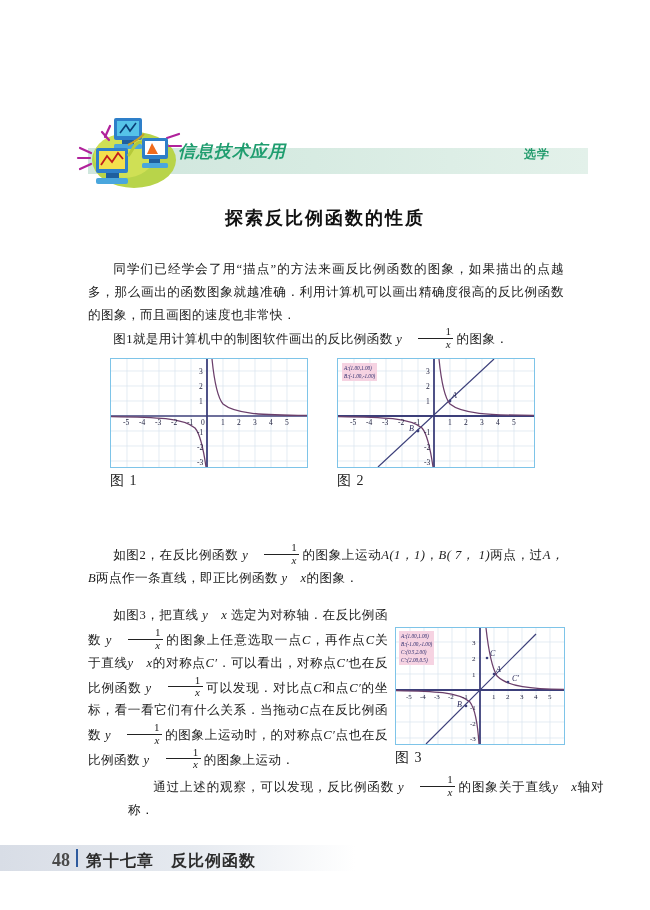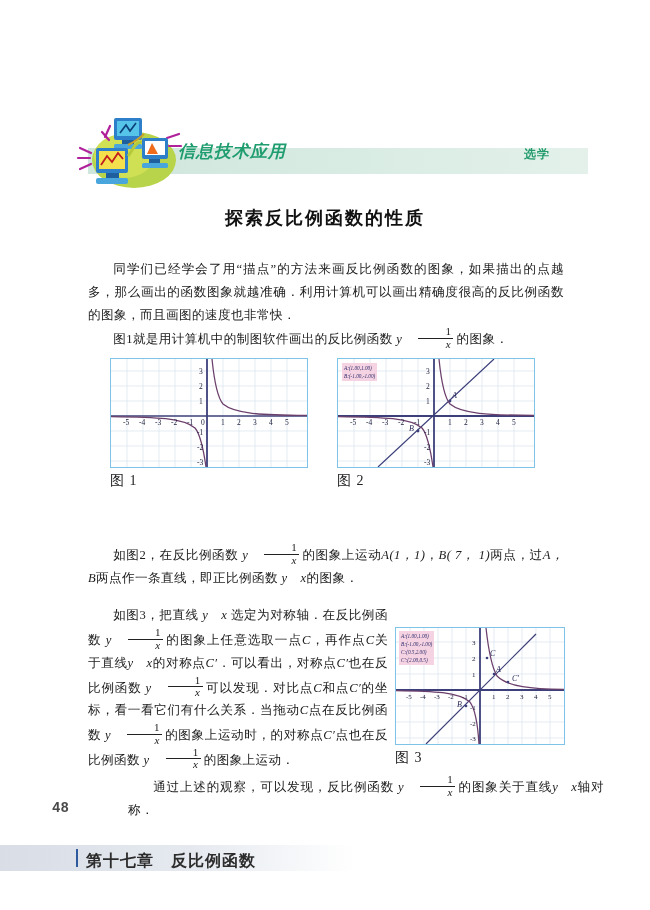--- a/index.html
+++ b/index.html
@@ -153,23 +153,23 @@
     position: absolute;
     left: 0;
     top: 845px;
     width: 355px;
     height: 26px;
     background: linear-gradient(to right, #d8dde6 0%, #e6eaf0 55%, #ffffff 100%);
   }
   .footer-page {
     position: absolute;
     left: 52px;
-    top: 800px;
-    font-family: Liberation Mono, monospace;
-    font-size: 14px;
+    top: 850px;
+    font-family: Liberation Serif, serif;
+    font-size: 18px;
     font-weight: bold;
     color: #4a4a4a;
   }
   .footer-rule {
     position: absolute;
     left: 76px;
     top: 849px;
     width: 2px;
     height: 18px;
     background: #2f5b9e;

